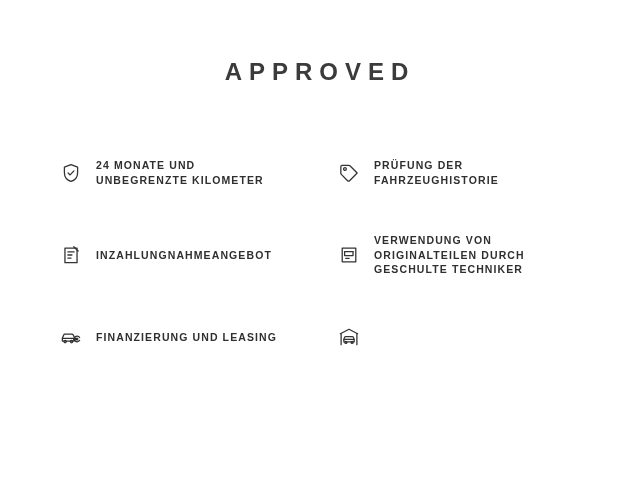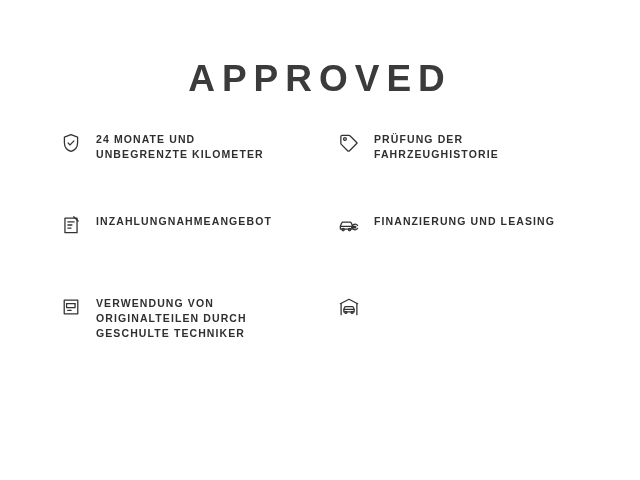--- a/index.html
+++ b/index.html
@@ -19,38 +19,38 @@
     height: 480px;
     background: #ffffff;
     box-sizing: border-box;
   }
   .title {
     position: absolute;
     top: 58px;
     left: 0;
     width: 640px;
     text-align: center;
-    font-size: 37px;
+    font-size: 24px;
     font-weight: bold;
     letter-spacing: 7px;
     color: #3b3b3b;
     font-family: "Liberation Sans", sans-serif;
   }
   .grid {
     position: absolute;
     top: 132px;
     left: 60px;
     width: 530px;
     display: grid;
     grid-template-columns: 278px 252px;
     grid-template-rows: 82px 82px 82px 82px;
   }
   .feature {
     display: flex;
-    align-items: flex-start;
+    align-items: center;
     gap: 14px;
   }
   .icon-wrap {
     flex: 0 0 auto;
     width: 22px;
     height: 22px;
     display: flex;
     align-items: center;
     justify-content: center;
     color: #333333;
@@ -110,44 +110,44 @@
           <path d="M8.6 15.4 H12"></path>
           <path d="M15 3 L19.8 7.6"></path>
         </svg>
       </span>
       <span class="feature-label">INZAHLUNGNAHMEANGEBOT</span>
     </div>
 
     <div class="feature">
       <span class="icon-wrap">
         <svg width="22" height="22" viewBox="0 0 24 24" fill="none" stroke="currentColor" stroke-width="1.4" stroke-linecap="round" stroke-linejoin="round">
+          <path d="M4.6 4.6 H19.4 V19.4 H4.6 Z"></path>
+          <path d="M7.2 8.4 H16.4"></path>
+          <path d="M7.2 8.4 V12.6 H16.4 V8.4"></path>
+          <path d="M8.4 15.6 H12.2"></path>
+        </svg>
+      </span>
+      <span class="feature-label">VERWENDUNG VON
+ORIGINALTEILEN DURCH
+GESCHULTE TECHNIKER</span>
+    </div>
+
+    <div class="feature">
+      <span class="icon-wrap">
+        <svg width="22" height="22" viewBox="0 0 24 24" fill="none" stroke="currentColor" stroke-width="1.4" stroke-linecap="round" stroke-linejoin="round">
           <path d="M2.6 13.4 L4 9.8 C4.2 9.2 4.8 8.8 5.4 8.8 H13 C13.6 8.8 14.2 9.2 14.5 9.8 L15.6 12.4"></path>
           <path d="M2.6 13.4 H15.4 V16.4 H2.6 Z"></path>
           <circle cx="5.6" cy="17" r="1.3"></circle>
           <circle cx="12.6" cy="17" r="1.3"></circle>
           <path d="M21.4 15.6 C20.9 16.6 19.9 17.2 18.8 17.2 C17.1 17.2 15.8 15.8 15.8 14.1 C15.8 12.4 17.1 11 18.8 11 C19.9 11 20.9 11.6 21.4 12.6"></path>
           <path d="M14.8 13.4 H19.4"></path>
           <path d="M14.8 15 H19.4"></path>
         </svg>
       </span>
       <span class="feature-label">FINANZIERUNG UND LEASING</span>
-    </div>
-
-    <div class="feature">
-      <span class="icon-wrap">
-        <svg width="22" height="22" viewBox="0 0 24 24" fill="none" stroke="currentColor" stroke-width="1.4" stroke-linecap="round" stroke-linejoin="round">
-          <path d="M4.6 4.6 H19.4 V19.4 H4.6 Z"></path>
-          <path d="M7.2 8.4 H16.4"></path>
-          <path d="M7.2 8.4 V12.6 H16.4 V8.4"></path>
-          <path d="M8.4 15.6 H12.2"></path>
-        </svg>
-      </span>
-      <span class="feature-label">VERWENDUNG VON
-ORIGINALTEILEN DURCH
-GESCHULTE TECHNIKER</span>
     </div>
 
     <div class="feature">
       <span class="icon-wrap">
         <svg width="22" height="22" viewBox="0 0 24 24" fill="none" stroke="currentColor" stroke-width="1.4" stroke-linecap="round" stroke-linejoin="round">
           <path d="M2.6 8.4 L12 3.6 L21.4 8.4"></path>
           <path d="M3.4 8.4 V20.4"></path>
           <path d="M20.6 8.4 V20.4"></path>
           <path d="M6.4 14.6 L7.2 12.4 C7.4 11.9 7.8 11.6 8.3 11.6 H15.7 C16.2 11.6 16.6 11.9 16.8 12.4 L17.6 14.6"></path>
           <path d="M6.4 14.6 H17.6 V17.4 H6.4 Z"></path>

